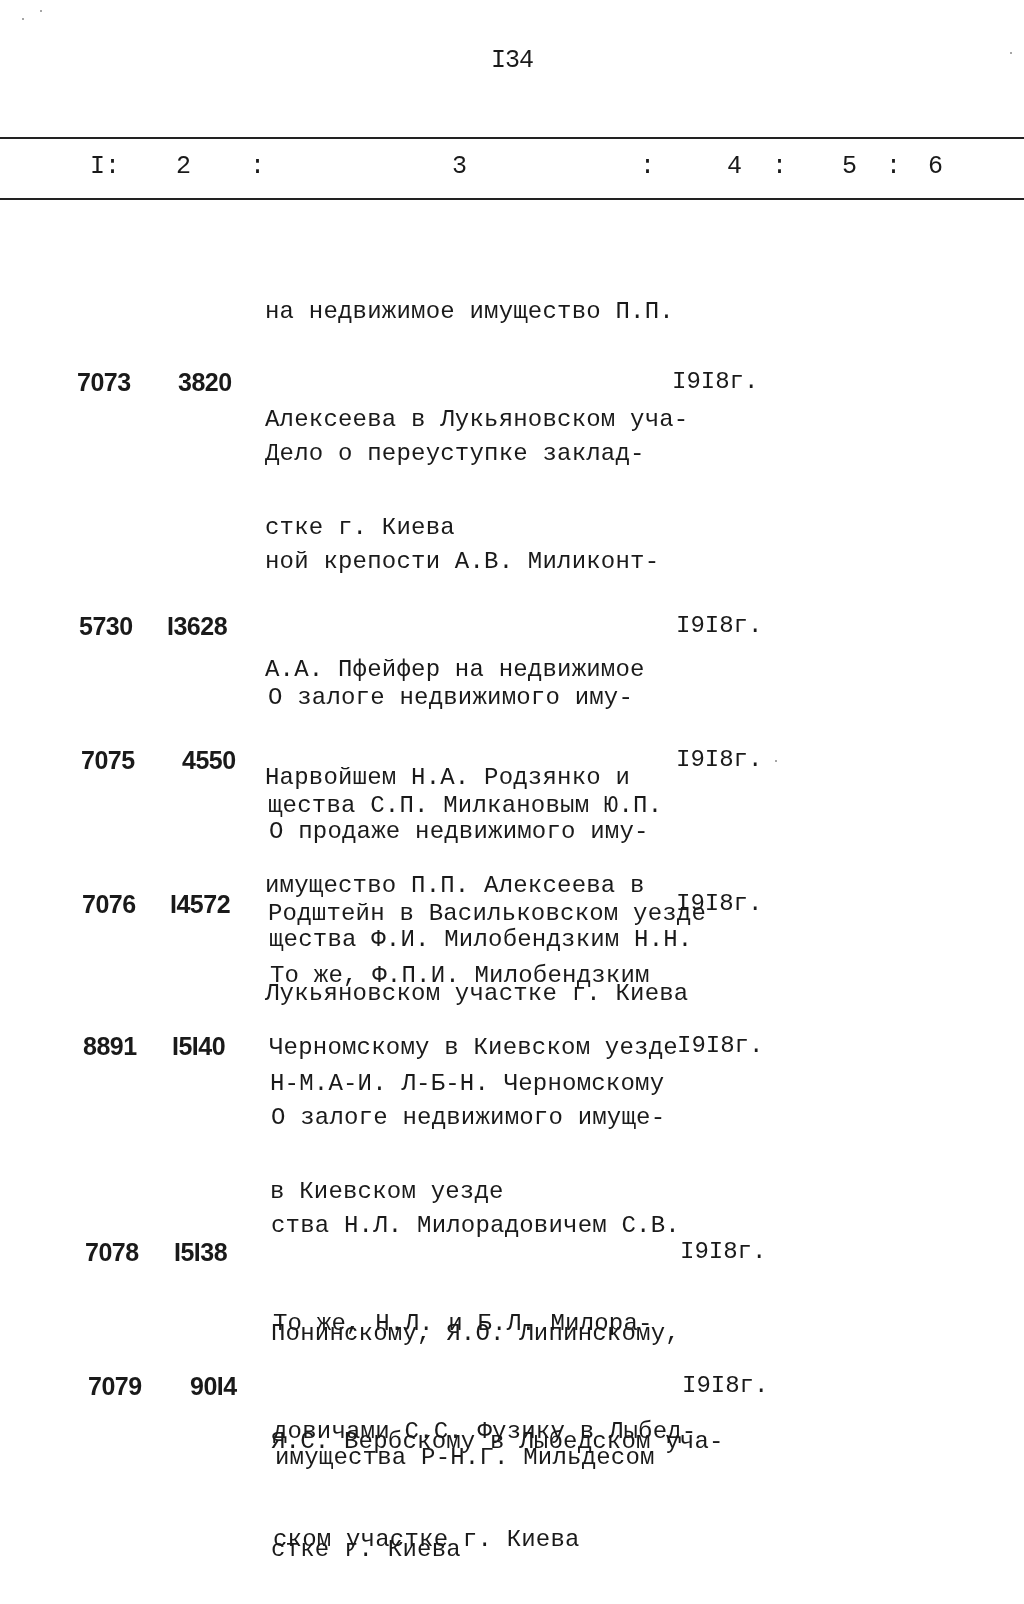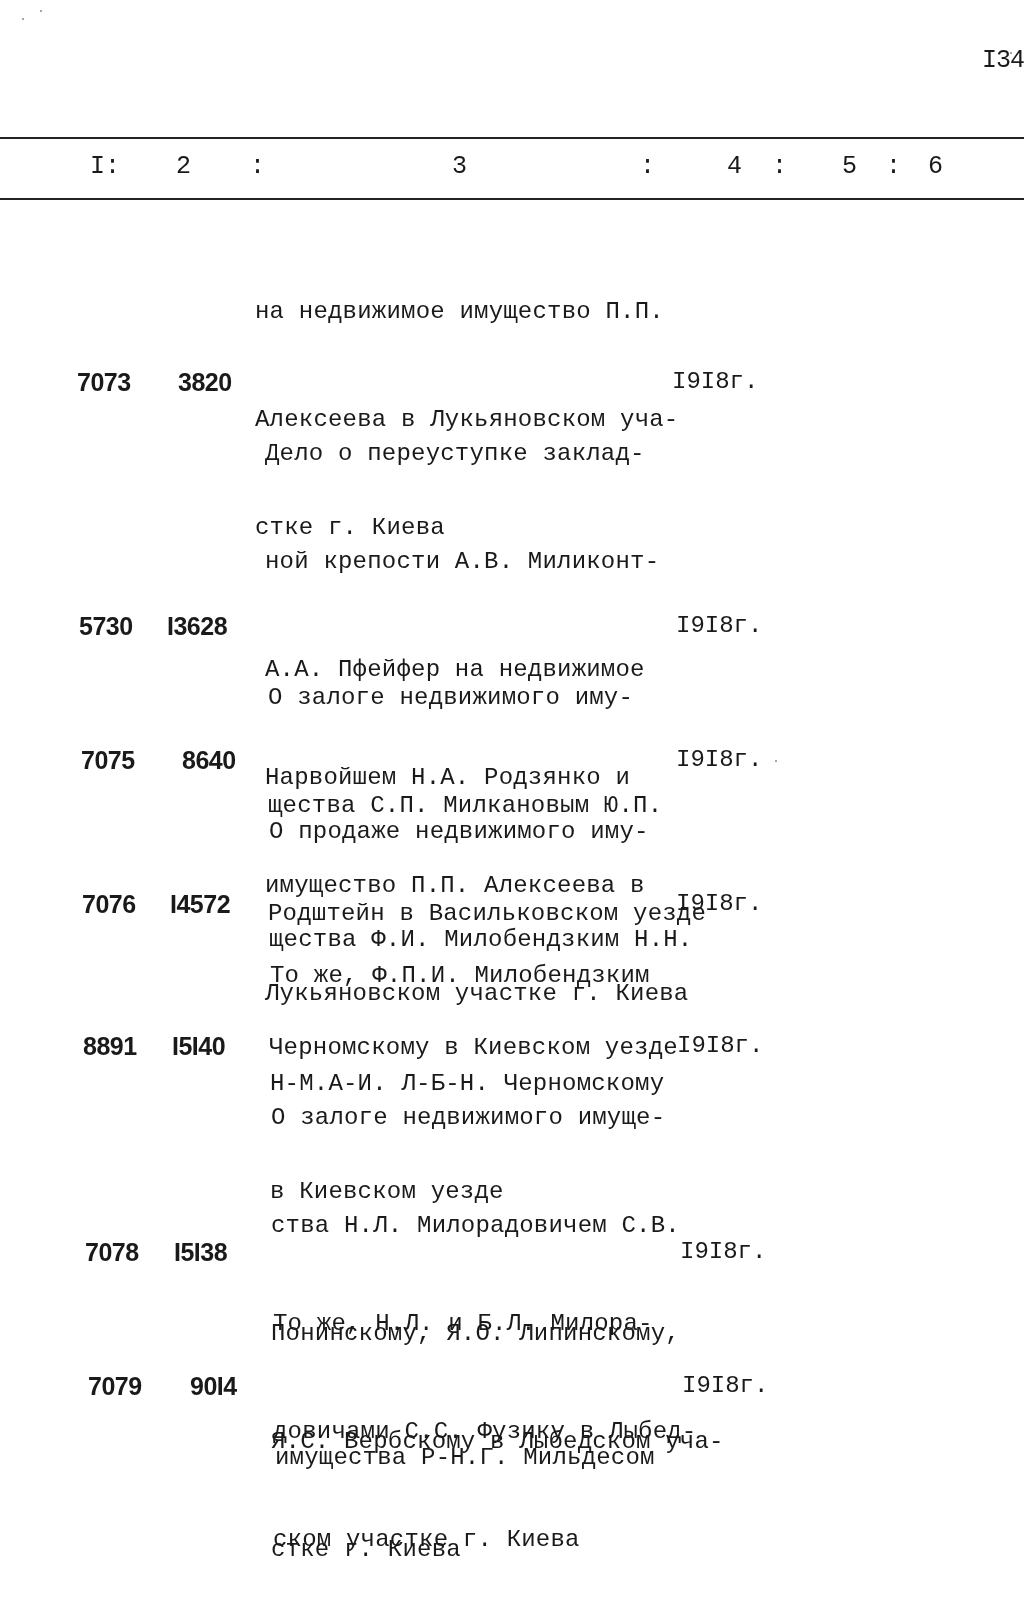--- a/index.html
+++ b/index.html
@@ -2,21 +2,21 @@
 <html><head>
 <meta charset="utf-8">
 <style>
   html, body { margin: 0; padding: 0; background: #ffffff; }
   body {
     width: 1024px; height: 1604px; position: relative; overflow: hidden;
     font-family: "Liberation Mono", "DejaVu Sans Mono", monospace;
     color: #1a1a1a;
   }
   .page-number {
-    position: absolute; top: 46px; left: 0; width: 1024px; text-align: right;
+    position: absolute; top: 46px; left: 0; width: 1024px; text-align: center;
     font-size: 25px; letter-spacing: -1px;
   }
   .rule { position: absolute; left: 0; width: 1024px; height: 2px; background: #222; }
   .rule.top { top: 137px; }
   .rule.bottom { top: 198px; }
   .col-header { position: absolute; top: 152px; font-size: 25px; }
   .entry { position: absolute; left: 0; width: 1024px; }
   .cell { position: absolute; top: 0; font-size: 24px; line-height: 36px; white-space: pre; }
   .num { font-family: "Liberation Sans", "DejaVu Sans", sans-serif; font-size: 25px; letter-spacing: -0.5px; font-weight: bold; }
   .desc-line { display: block; height: 36px; }
@@ -37,21 +37,21 @@
   <span class="col-header" style="left:640px">:</span>
   <span class="col-header" style="left:727px">4</span>
   <span class="col-header" style="left:772px">:</span>
   <span class="col-header" style="left:842px">5</span>
   <span class="col-header" style="left:886px">:</span>
   <span class="col-header" style="left:928px">6</span>
 </div>
 <div class="rule bottom"></div>
 
 <div class="entry" style="top:222px">
-  <div class="cell desc" style="left:255px">
+  <div class="cell desc" style="left:265px">
     <span class="desc-line">на недвижимое имущество П.П.</span>
     <span class="desc-line">Алексеева в Лукьяновском уча-</span>
     <span class="desc-line">стке г. Киева</span>
   </div>
 </div>
 
 <div class="entry" style="top:364px">
   <span class="cell num" style="left:77px">7073</span>
   <span class="cell num" style="left:178px">3820</span>
   <div class="cell desc" style="left:265px">
@@ -71,21 +71,21 @@
   <div class="cell desc" style="left:268px">
     <span class="desc-line">О залоге недвижимого иму-</span>
     <span class="desc-line">щества С.П. Милкановым Ю.П.</span>
     <span class="desc-line">Родштейн в Васильковском уезде</span>
   </div>
   <span class="cell" style="left:676px">I9I8г.</span>
 </div>
 
 <div class="entry" style="top:742px">
   <span class="cell num" style="left:81px">7075</span>
-  <span class="cell num" style="left:182px">8640</span>
+  <span class="cell num" style="left:182px">4550</span>
   <div class="cell desc" style="left:269px">
     <span class="desc-line">О продаже недвижимого иму-</span>
     <span class="desc-line">щества Ф.И. Милобендзким Н.Н.</span>
     <span class="desc-line">Черномскому в Киевском уезде</span>
   </div>
   <span class="cell" style="left:676px">I9I8г.</span>
 </div>
 
 <div class="entry" style="top:886px">
   <span class="cell num" style="left:82px">7076</span>

